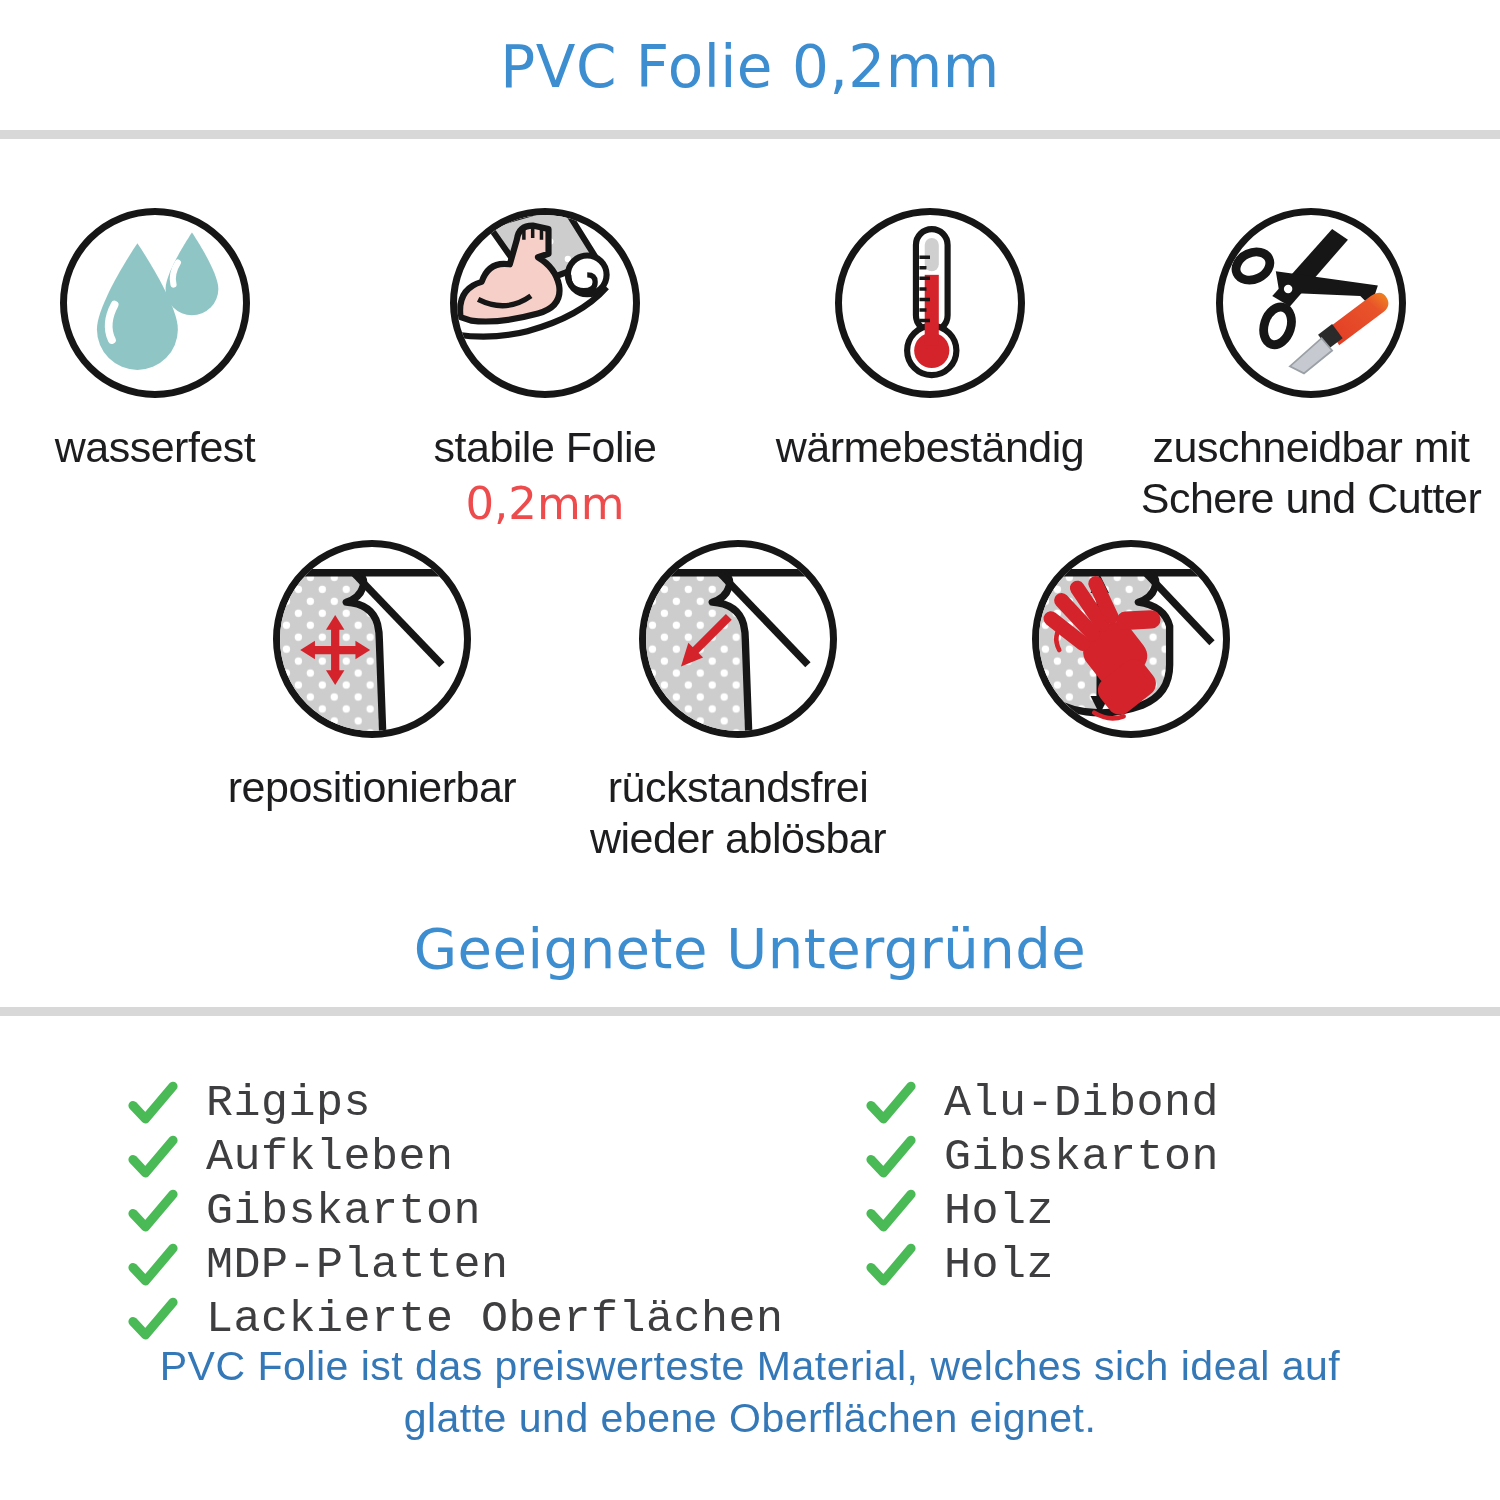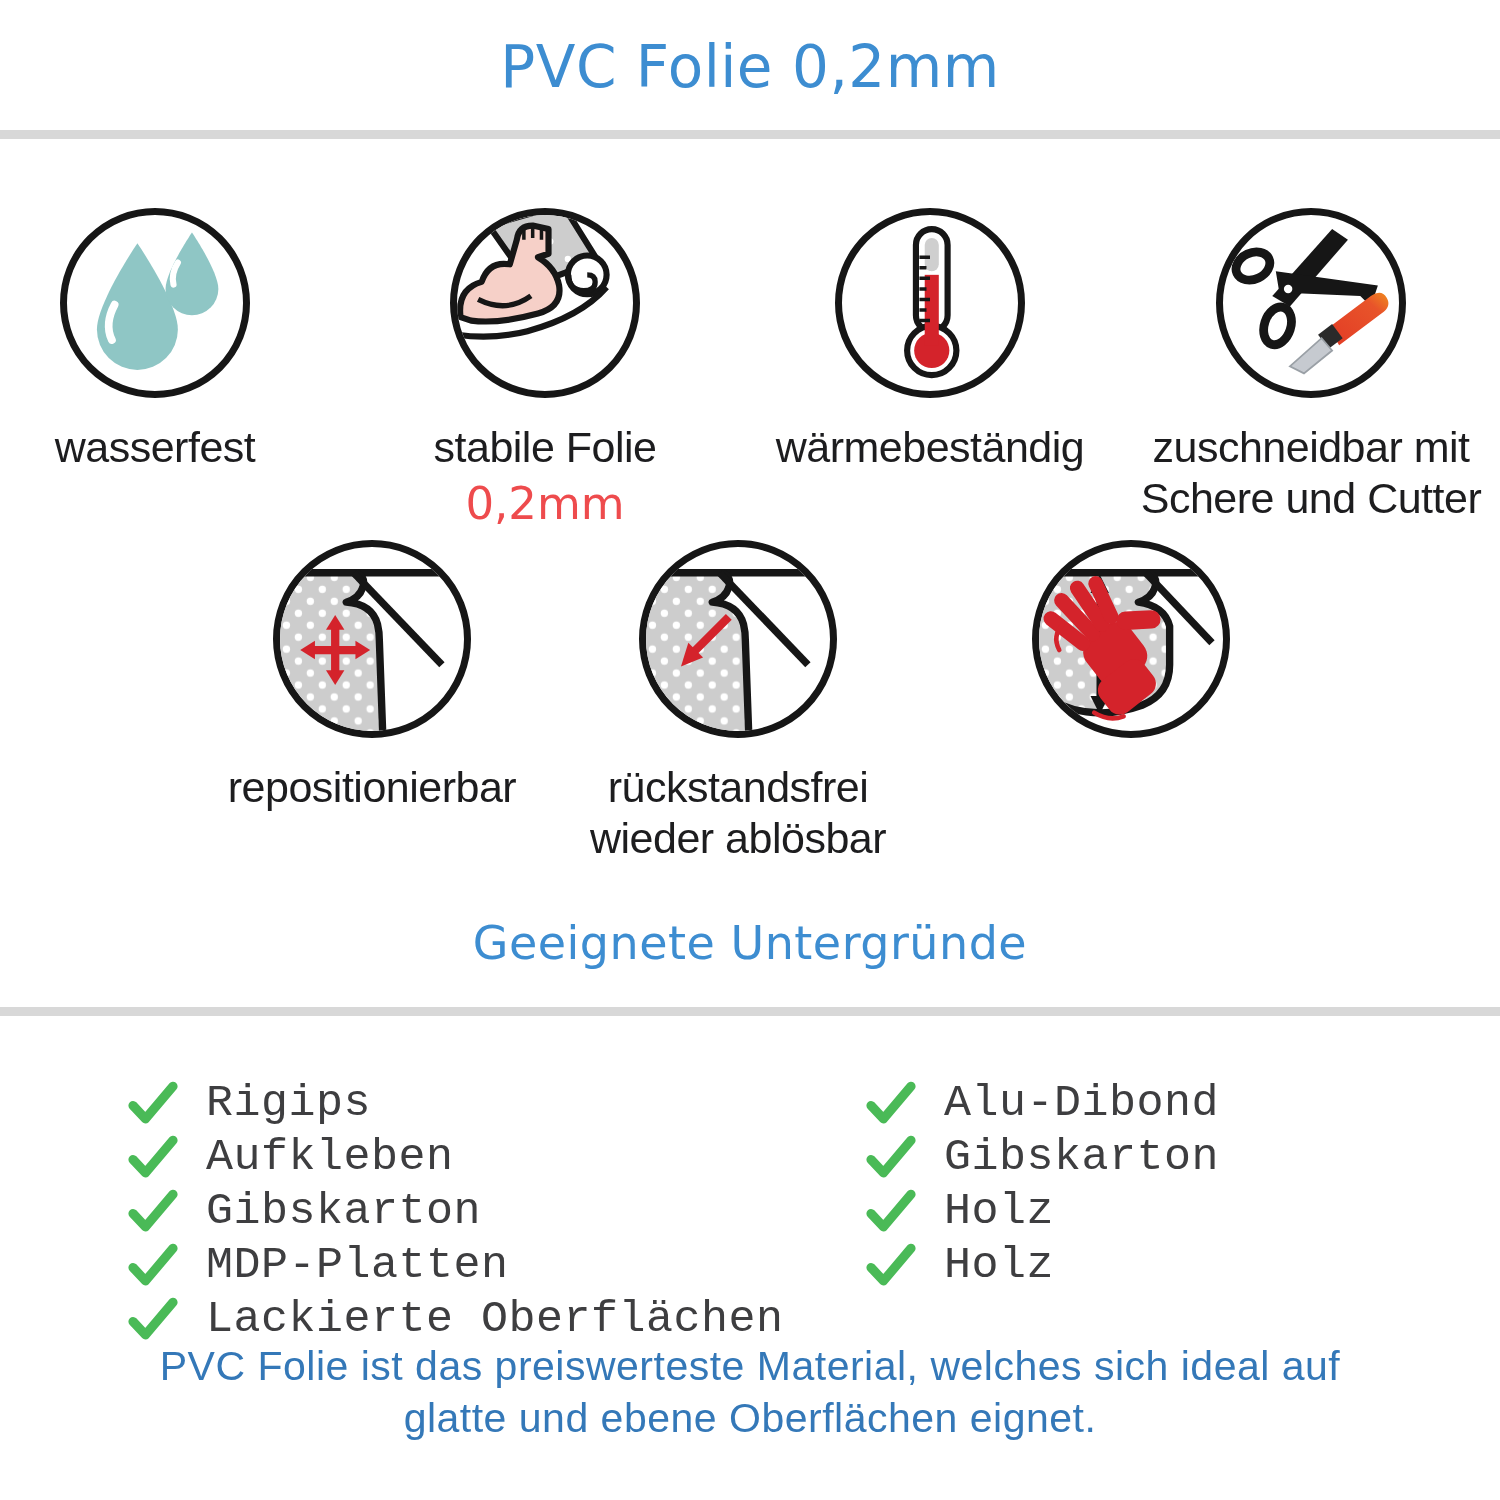--- a/index.html
+++ b/index.html
@@ -22,21 +22,21 @@
     background:#ffffff;overflow:hidden;
     font-family:"Liberation Sans",sans-serif;
   }
   .main-title{
     position:absolute;top:36px;left:0;width:1500px;text-align:center;
     font-family:"DejaVu Sans",sans-serif;font-size:58px;line-height:1.1;
     color:var(--accent-blue);letter-spacing:0.5px;
   }
   .section-title{
     position:absolute;top:918px;left:0;width:1500px;text-align:center;
-    font-family:"DejaVu Sans",sans-serif;font-size:46px;line-height:1.1;
+    font-family:"DejaVu Sans",sans-serif;font-size:56px;line-height:1.1;
     color:var(--accent-blue);letter-spacing:0.5px;
   }
   .divider{position:absolute;left:0;width:1500px;height:9px;background:var(--divider-gray);}
   .divider.top{top:130px;}
   .divider.mid{top:1007px;}
 
   .feature{position:absolute;text-align:center;}
   .feature .circle{
     margin:0 auto;background:#fff;border:7px solid var(--outline-black);
     border-radius:50%;overflow:hidden;position:relative;

